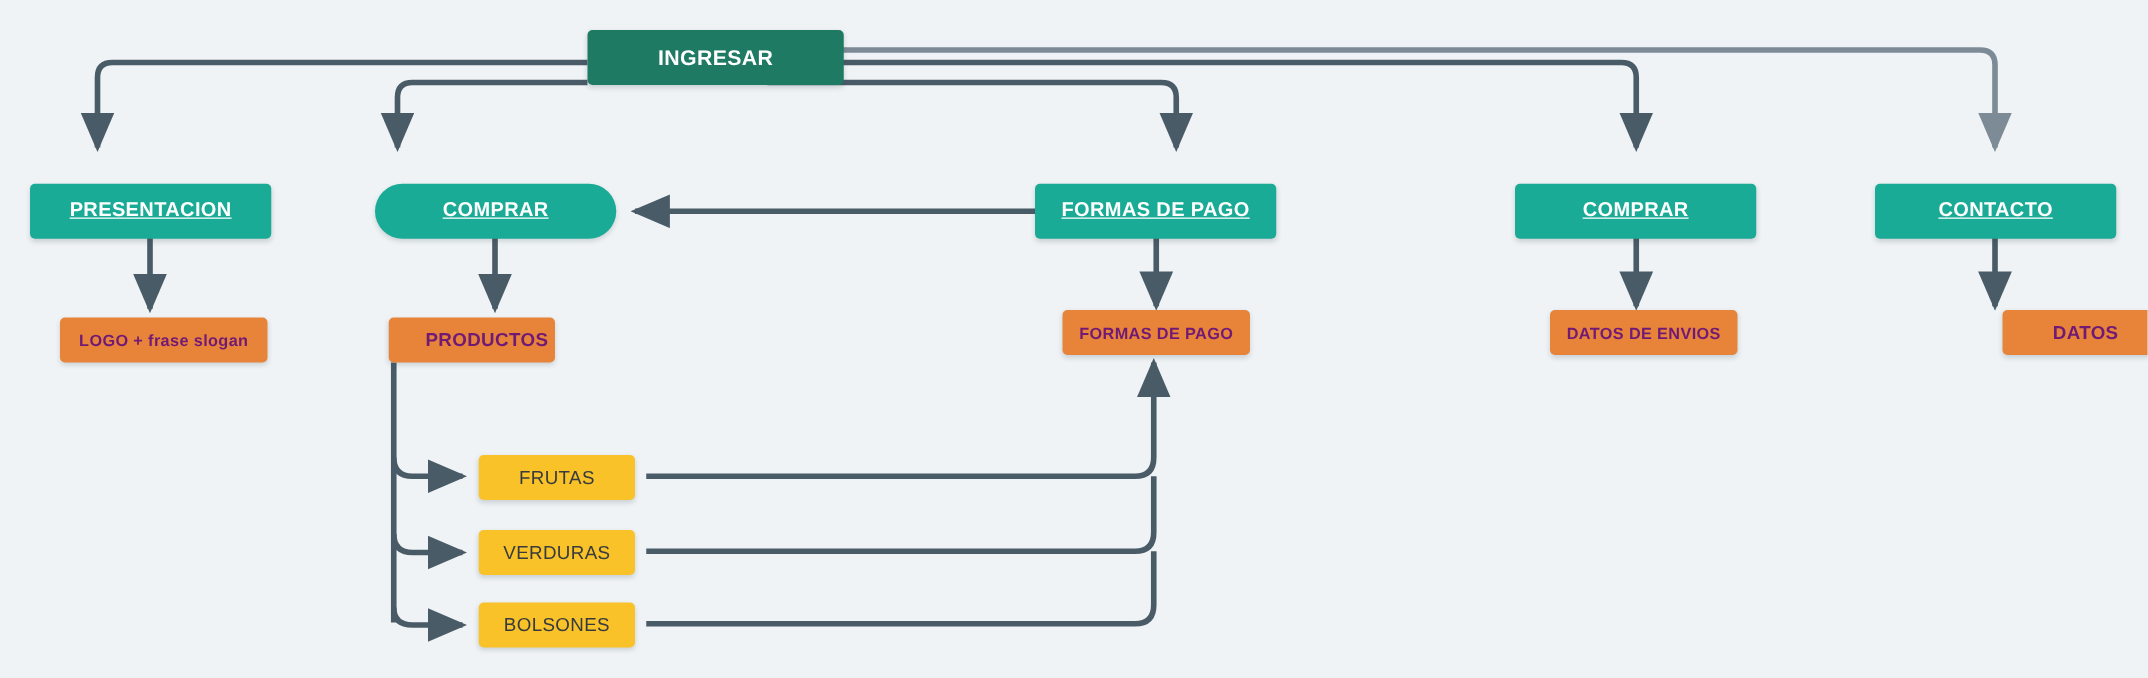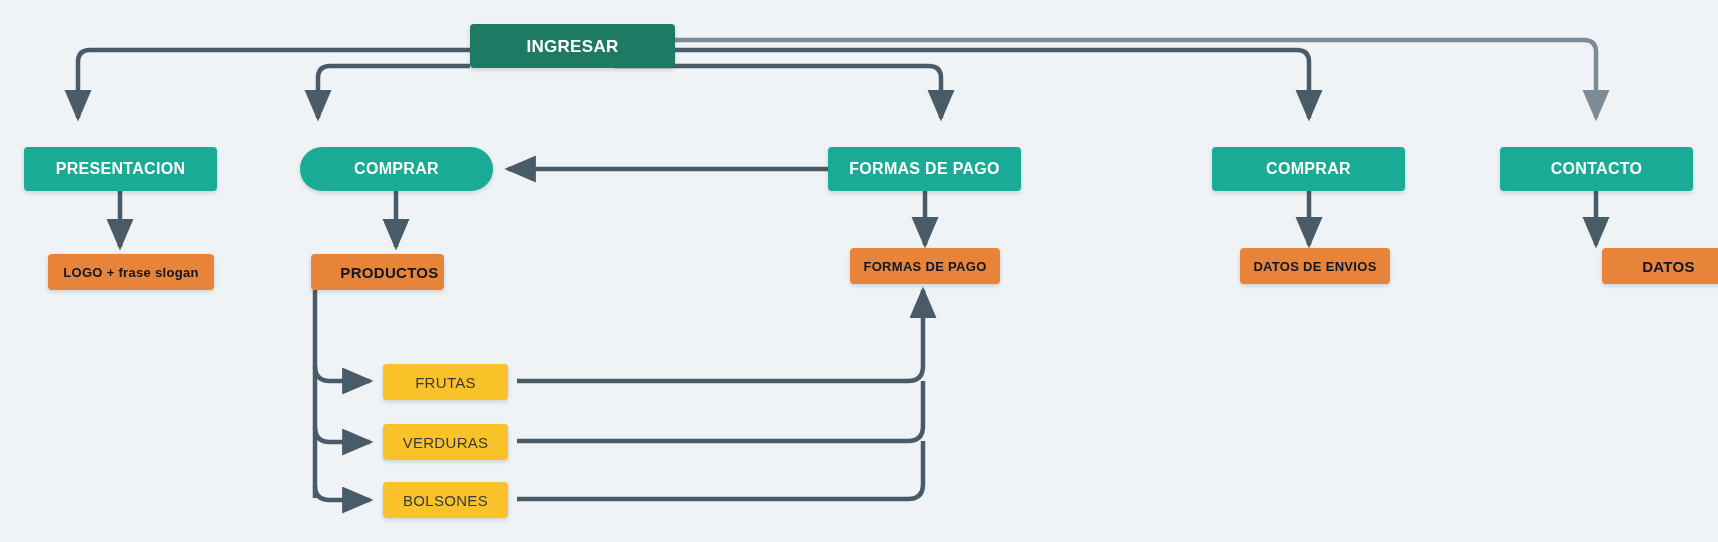--- a/index.html
+++ b/index.html
@@ -17,22 +17,22 @@
     box-sizing:border-box;
     display:flex;align-items:center;justify-content:center;
     border-radius:4px;
     box-shadow:0 2px 4px rgba(40,60,70,.18);
     text-align:center;
     letter-spacing:.3px;
     user-select:none;
   }
   .node span{display:block;line-height:1;}
   .n-root{background:#1f7a64;color:#ffffff;font-size:17px;font-weight:bold;}
-  .n-teal{background:#1aab97;color:#ffffff;font-size:16px;font-weight:bold;}
-  .n-orange{background:#e8833a;color:#0f172a;font-size:15px;font-weight:bold;}
+  .n-teal{background:#1aab97;color:#ffffff;font-size:16px;font-weight:bold;text-decoration:underline;}
+  .n-orange{background:#e8833a;color:#701a75;font-size:15px;font-weight:bold;}
   .n-orange.small span{font-size:13px;}
   .n-yellow{background:#f9c229;color:#373b3e;font-size:15px;font-weight:normal;}
 </style>
 </head>
 <body>
 
 <div id="canvas">
 
   <svg class="wires" viewBox="0 0 1718 542" xmlns="http://www.w3.org/2000/svg">
     <defs>

